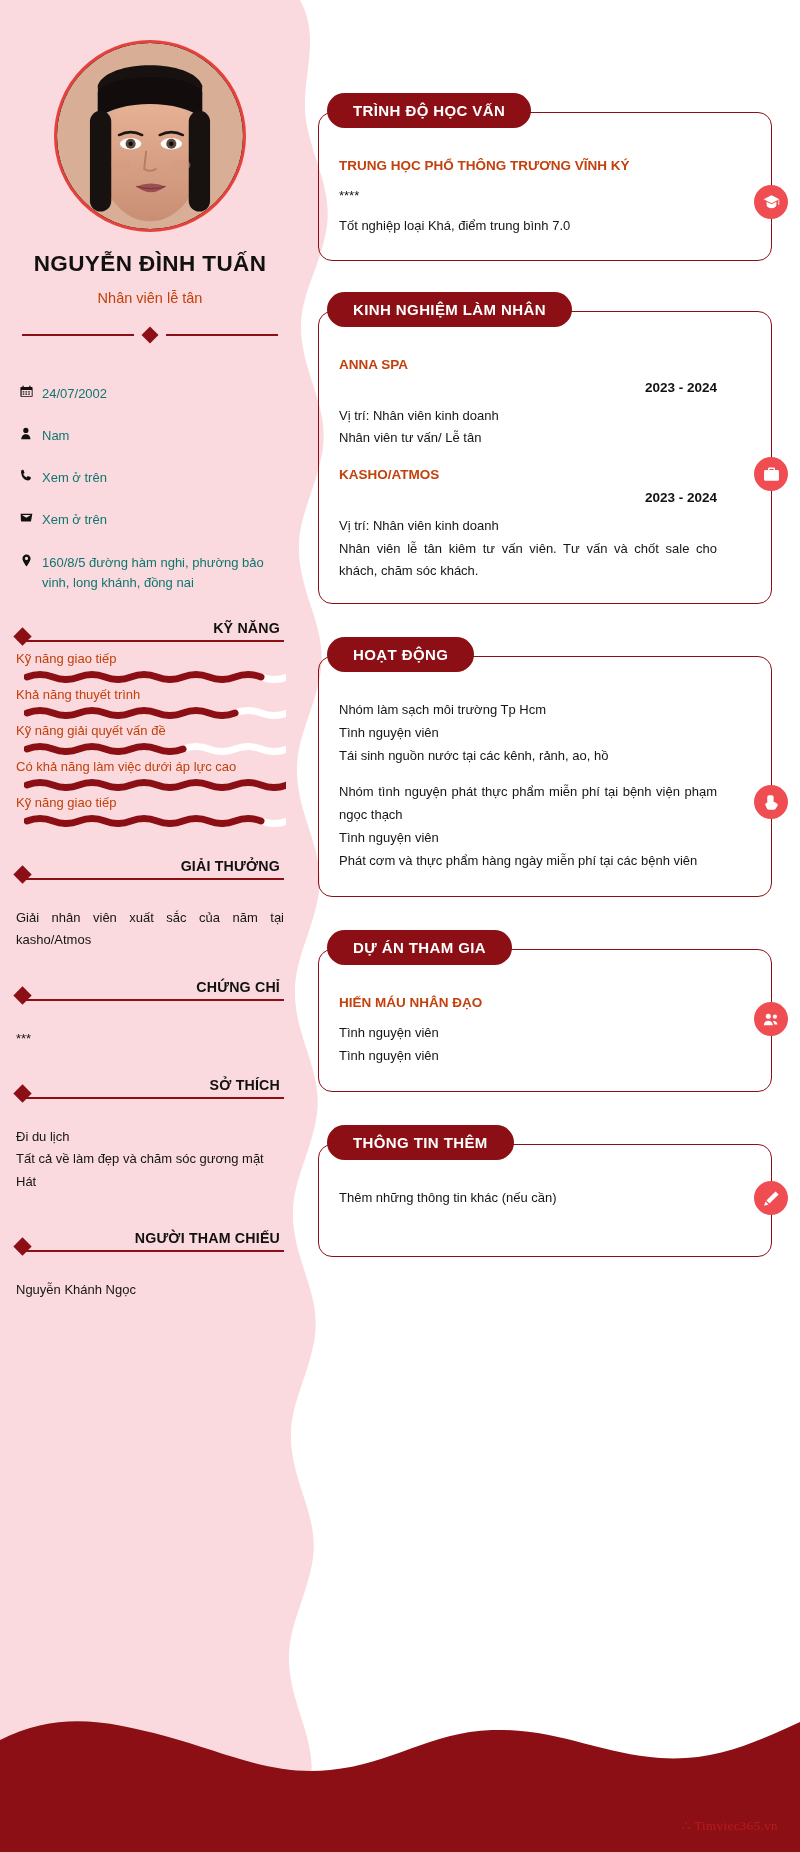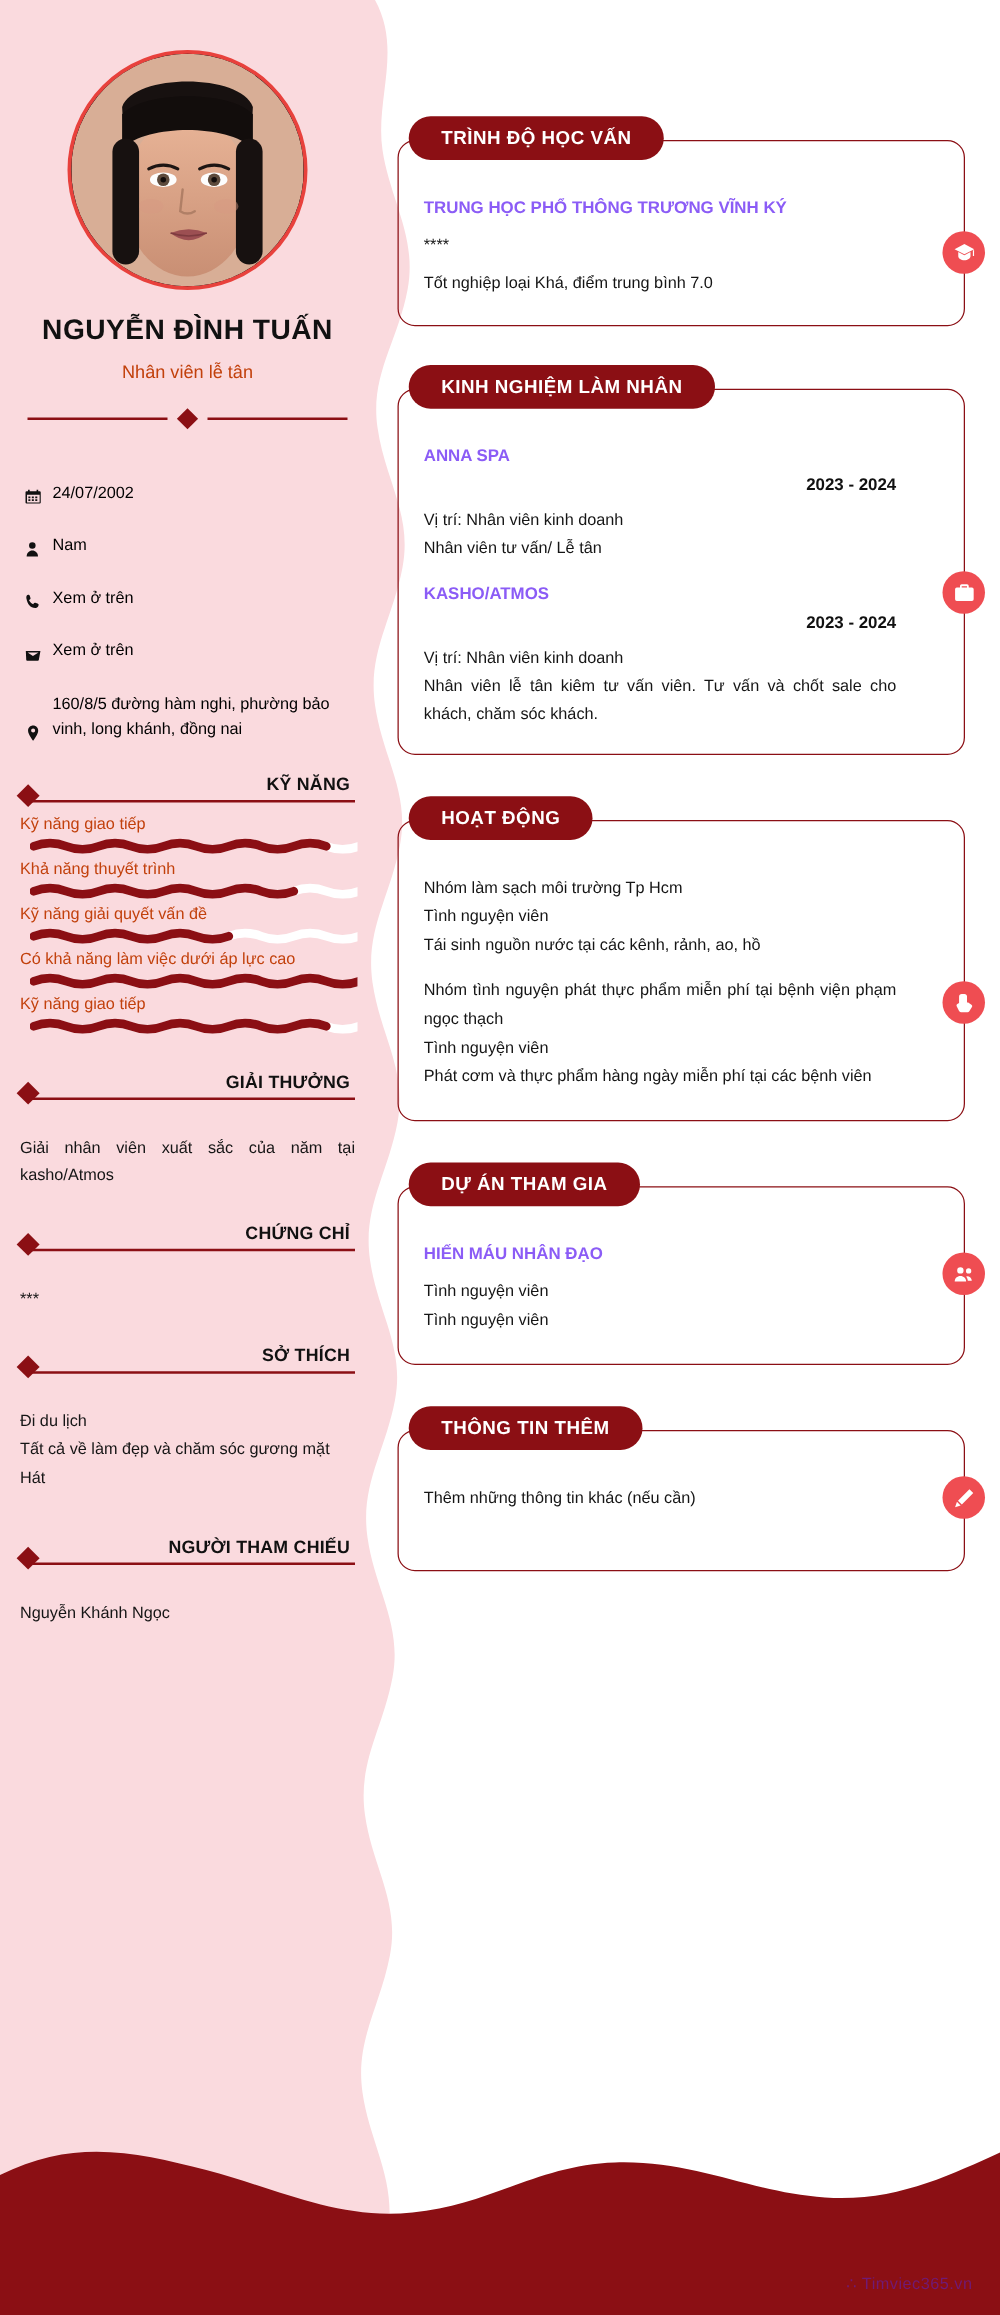--- a/index.html
+++ b/index.html
@@ -67,23 +67,23 @@
   .name-divider .ln.l { left:0; width:112px; }
   .name-divider .ln.r { right:0; width:112px; }
   .name-divider .dia {
     position:absolute; left:50%; top:1px; width:12px; height:12px;
     background:#8b0f14; transform: translateX(-50%) rotate(45deg);
   }
 
   
   .contact-list { margin-top: 42px; padding-left: 4px; }
   .contact-row {
-    display:flex; align-items:flex-end;
+    display:flex; align-items:flex-start;
     margin-bottom: 22px;
-    font-size: 13px; color:#000000;
+    font-size: 13px; color:#0f766e;
     line-height: 1.55;
   }
   .contact-row .ci {
     width: 22px; flex: 0 0 22px;
     display:flex; align-items:flex-start; justify-content:flex-start;
     padding-top: 1px;
   }
   .contact-row .ci svg { display:block; }
   .contact-row .ctext { flex:1; }
 
@@ -161,35 +161,35 @@
     position:absolute;
     right: -17px;
     width: 34px; height: 34px;
     border-radius: 50%;
     background: #ef4d52;
     display:flex; align-items:center; justify-content:center;
     z-index: 6;
   }
   .card-badge svg { display:block; }
 
-  .e-title { font-size: 13.5px; font-weight: bold; color:#8b5cf6; line-height:1.6; text-align: justify; }
+  .e-title { font-size: 13.5px; font-weight: bold; color:#c2410c; line-height:1.6; text-align: justify; }
   .e-line  { font-size: 13px; color:#151515; line-height:1.75; }
   .e-date  { font-size: 13.5px; font-weight: bold; color:#111; text-align:right; margin-top: 4px; }
   .e-gap   { height: 14px; }
   .just    { text-align: justify; }
 
   
   #footer-wave {
     position:absolute; left:0; bottom:0; width:800px; height:160px; z-index: 8;
   }
   #footer-wave svg { display:block; width:100%; height:100%; }
   .brand {
     position:absolute; right: 22px; bottom: 18px;
-    color:#701a75; font-size: 13px; z-index: 10;
-    font-family: Liberation Sans, sans-serif;
+    color:#b91c1c; font-size: 13px; z-index: 10;
+    font-family: Liberation Serif, serif;
     letter-spacing: .4px;
   }
 </style>
 </head>
 <body>
 
 <div id="left-panel">
   <svg viewBox="0 0 360 1790" preserveAspectRatio="none" aria-hidden="true">
     <path d="M0,0 L300,0
              C322,40 300,80 306,120

